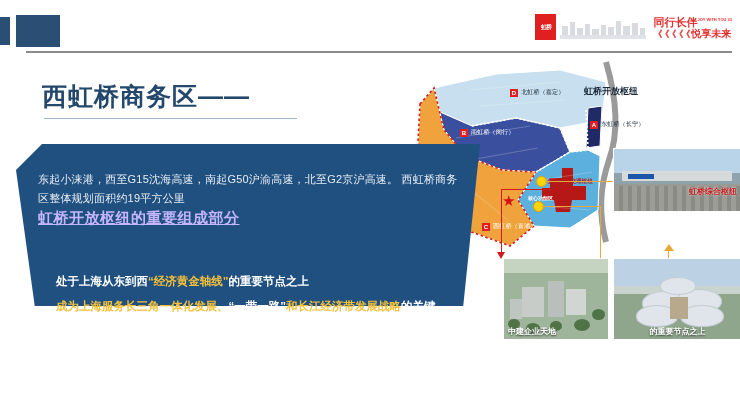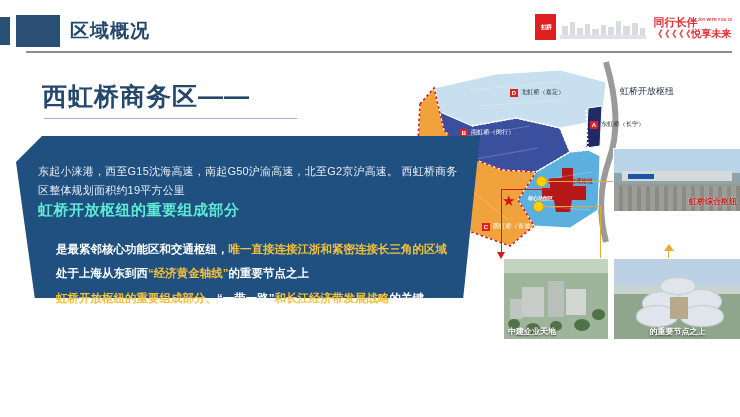--- a/index.html
+++ b/index.html
@@ -30,52 +30,52 @@
   .logo-l1 sup{font-size:4px;vertical-align:super;letter-spacing:0;}
   .logo-l2{font-size:10px;font-weight:bold;color:#e23030;line-height:12px;}
   .logo-l2 b{letter-spacing:-2px;font-size:9px;}
 
   
   .main-title{position:absolute;left:42px;top:80px;font-size:25px;font-weight:bold;color:#24486c;letter-spacing:1px;}
   .title-rule{position:absolute;left:44px;top:118px;width:253px;height:1px;background:#9fb4c8;}
 
   
   .panel{
-    position:absolute;left:16px;top:136px;width:464px;height:162px;
+    position:absolute;left:16px;top:144px;width:464px;height:162px;
     background:#1f5080;
     clip-path:polygon(26px 0, 464px 0, 441px 222px, 27px 222px, 27px 222px, 0 26px);
   }
   .panel-inner{position:absolute;left:0;top:0;right:0;bottom:0;}
   .p-lead{position:absolute;left:22px;top:26px;width:424px;font-size:11px;color:#e8eef4;line-height:19px;letter-spacing:.2px;}
-  .p-head{position:absolute;left:22px;top:65px;font-size:15px;font-weight:bold;color:#5eead4;letter-spacing:.5px;}
+  .p-head{position:absolute;left:22px;top:65px;font-size:15px;font-weight:bold;color:#c4b5fd;letter-spacing:.5px;text-decoration:underline;}
   .p-b1{position:absolute;left:40px;top:103px;width:410px;font-size:11.5px;font-weight:bold;color:#ffffff;line-height:21px;}
   .p-b2{position:absolute;left:40px;top:127px;width:410px;font-size:11.5px;font-weight:bold;color:#ffffff;line-height:21px;}
   .p-b3{position:absolute;left:40px;top:152px;width:415px;font-size:11.5px;font-weight:bold;color:#ffffff;line-height:21px;}
   .p-b3b{position:absolute;left:22px;top:173px;width:415px;font-size:11.5px;font-weight:bold;color:#ffffff;line-height:21px;}
   .hl{color:#f5c13a;}
 
   
   .map{position:absolute;left:410px;top:60px;width:245px;height:210px;}
   .map svg{position:absolute;left:0;top:0;}
   .mlabel{position:absolute;display:flex;align-items:center;gap:3px;font-size:6.2px;color:#1b2a3a;white-space:nowrap;}
   .mbadge{display:inline-block;width:8px;height:8px;background:#e02020;color:#fff;font-size:6px;line-height:8px;text-align:center;font-weight:bold;}
   .mtxt-red{color:#b02020;font-size:5.6px;font-weight:bold;white-space:nowrap;}
   .mtxt-white{color:#fff;font-size:5px;font-weight:bold;white-space:nowrap;}
   .dot{position:absolute;width:9px;height:9px;border-radius:50%;background:#ffd400;border:1px solid #e8a000;}
-  .hubtitle{position:absolute;left:620px;top:85px;font-size:9px;font-weight:normal;color:#1b2a3a;white-space:nowrap;text-align:right;}
+  .hubtitle{position:absolute;left:584px;top:85px;font-size:9px;font-weight:bold;color:#1b2a3a;white-space:nowrap;text-align:right;}
   .star{position:absolute;color:#d41414;font-size:15px;line-height:15px;}
 
   
   .lead{position:absolute;background:#e8a93a;height:1px;}
   .leadv{position:absolute;background:#e8a93a;width:1px;}
   .redline{position:absolute;background:#cf1b1b;}
 
   
   .photo{position:absolute;border:1px solid #ffffff;overflow:hidden;}
-  .cap{position:absolute;right:4px;bottom:4px;color:#c21f1f;font-size:8px;font-weight:bold;text-shadow:0 0 2px rgba(255,255,255,.8);white-space:nowrap;}
+  .cap{position:absolute;right:4px;bottom:14px;color:#c21f1f;font-size:8px;font-weight:bold;text-shadow:0 0 2px rgba(255,255,255,.8);white-space:nowrap;}
   .cap-w{position:absolute;left:4px;bottom:2px;color:#ffffff;font-size:8px;font-weight:bold;text-shadow:0 1px 2px rgba(0,0,0,.7);white-space:nowrap;}
   .cap-c{position:absolute;left:50%;transform:translateX(-50%);bottom:2px;color:#ffffff;font-size:8px;font-weight:bold;text-shadow:0 1px 2px rgba(0,0,0,.7);white-space:nowrap;}
 
   .ph-hub{left:613px;top:148px;width:127px;height:62px;
     background:linear-gradient(#b9d4e8 0 38%,#8fa3ad 38% 56%,#9a9a94 56% 100%);}
   .ph-hub .b1{position:absolute;left:8px;top:36%;width:110px;height:16%;background:#d7dadb;}
   .ph-hub .b2{position:absolute;left:14px;top:40%;width:26px;height:9%;background:#1a57a8;}
   .ph-hub .g{position:absolute;left:0;top:60%;width:127px;height:40%;background:repeating-linear-gradient(90deg,#9d9d97 0 5px,#8b8b86 5px 9px);}
 
   .ph-zj{left:503px;top:258px;width:104px;height:80px;
@@ -89,21 +89,20 @@
   .ph-ne .core{position:absolute;background:#b9a98c;}
 </style>
 </head>
 <body>
 
 <div class="slide">
 
   <div class="hdr">
     <div class="hdr-tab-small"></div>
     <div class="hdr-tab-big"></div>
-    <div class="hdr-title">区域概况</div>
     <div class="hdr-rule"></div>
 
     <div class="logo-wrap">
       <div class="logo-seal">
         <span>虹桥</span>
       </div>
       <div class="skyline">
         <i style="left:2px;width:6px;height:9px;"></i>
         <i style="left:10px;width:5px;height:13px;"></i>
         <i style="left:17px;width:6px;height:7px;"></i>
@@ -196,23 +195,22 @@
   <div style="position:absolute;left:664px;top:244px;width:0;height:0;border-left:5px solid transparent;border-right:5px solid transparent;border-bottom:7px solid #e8a93a;"></div>
 
   <div class="redline" style="left:501px;top:189px;width:50px;height:1.4px;"></div>
   <div class="redline" style="left:501px;top:189px;width:1.4px;height:68px;"></div>
   <div style="position:absolute;left:497px;top:252px;width:0;height:0;border-left:4.5px solid transparent;border-right:4.5px solid transparent;border-top:7px solid #cf1b1b;"></div>
 
   <div class="panel">
     <div class="panel-inner">
       <div class="p-lead">东起小涞港，西至G15沈海高速，南起G50沪渝高速，北至G2京沪高速。 西虹桥商务区整体规划面积约19平方公里</div>
       <div class="p-head">虹桥开放枢纽的重要组成部分</div>
-      <div class="p-b1"><span>是最紧邻核心功能区和交通枢纽，</span><span class="hl">唯一直接连接江浙和紧密连接长三角的区域</span></div>
       <div class="p-b2"><span>处于上海从东到西</span><span class="hl">“经济黄金轴线”</span><span>的重要节点之上</span></div>
-      <div class="p-b3"><span class="hl">虹桥开放枢纽的重要组成部分、</span><span>“一带一路”</span><span class="hl">和长江经济带发展战略</span><span>的关键</span></div>
+      <div class="p-b3"><span class="hl">成为上海服务长三角一体化发展、</span><span>“一带一路”</span><span class="hl">和长江经济带发展战略</span><span>的关键</span></div>
     </div>
   </div>
 
   <div class="photo ph-hub">
     <div class="b1"></div>
       <div class="b2"></div>
       <div class="g"></div>
     <div class="cap">虹桥综合枢纽</div>
   </div>
 

